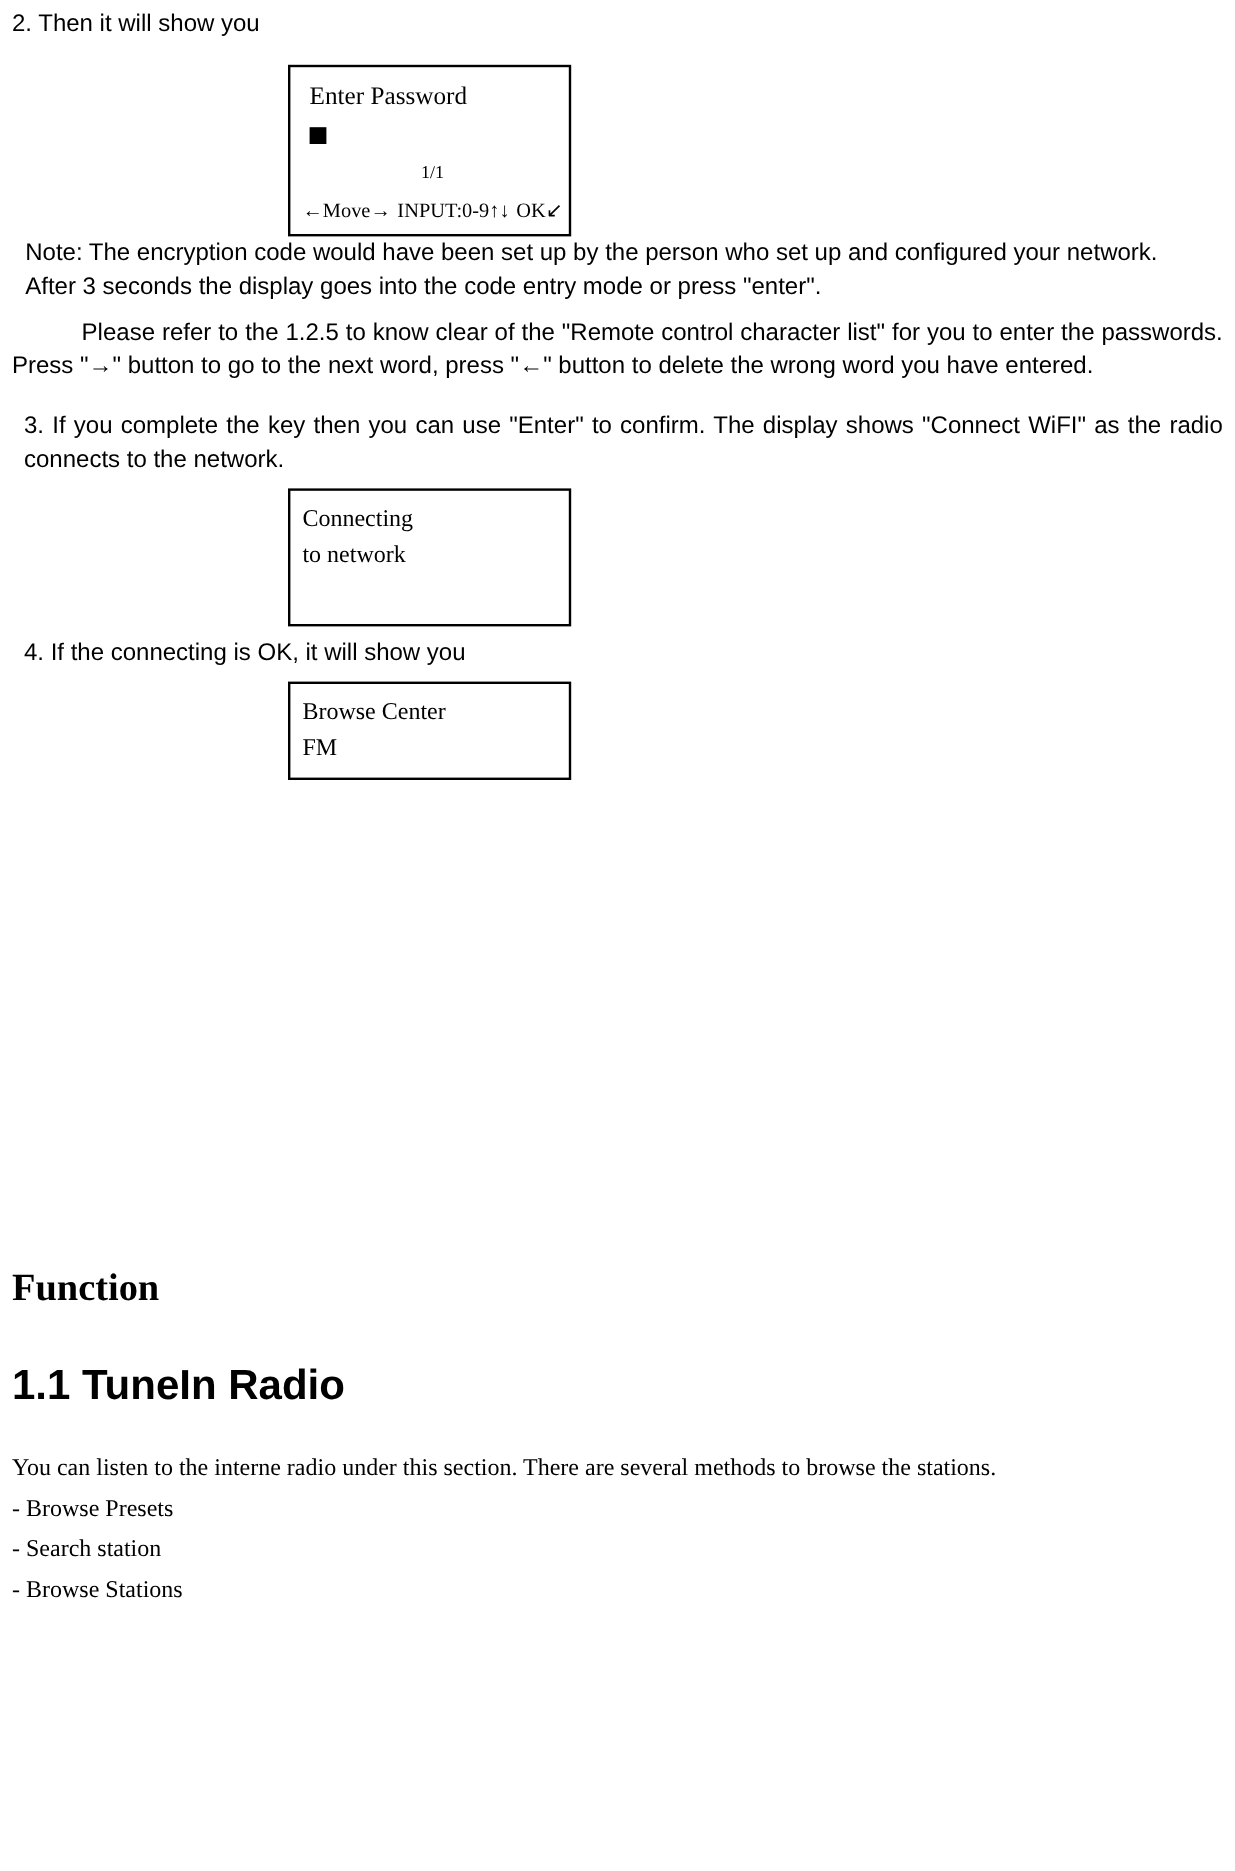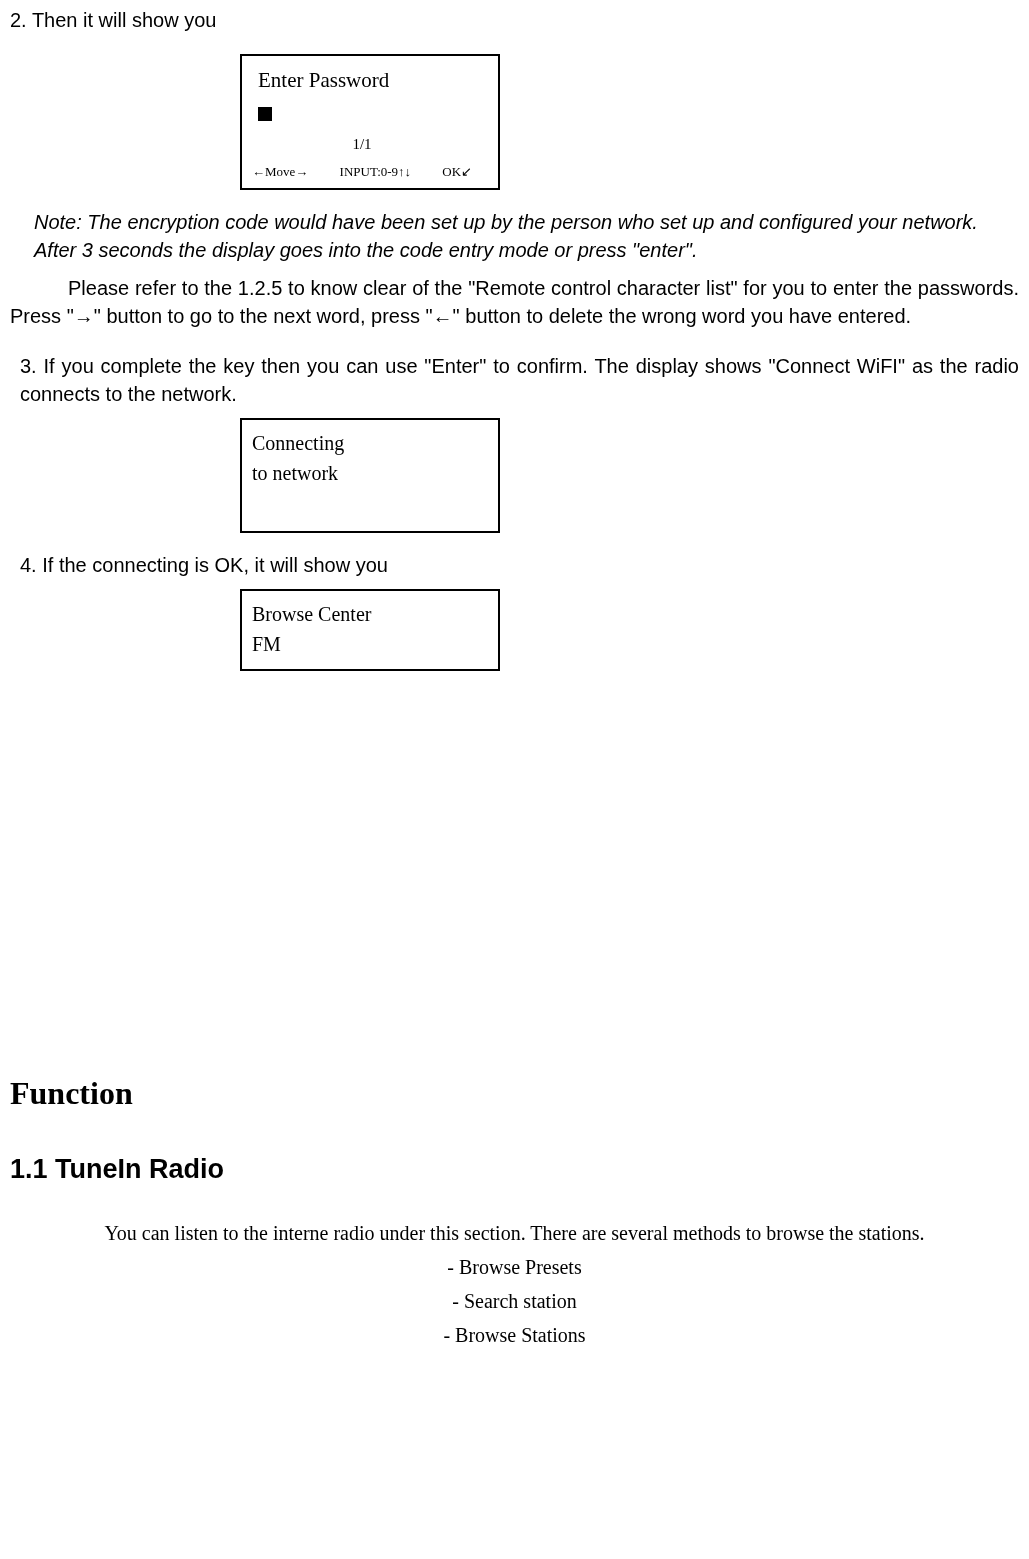--- a/index.html
+++ b/index.html
@@ -13,24 +13,23 @@
       color: #000;
     }
     .sans-text {
       font-family: Arial, Helvetica, sans-serif;
     }
     .step-intro {
       margin: 6px 0 20px 0;
     }
     .display-box {
       border: 2px solid #000;
-      width: 260px;
+      width: 236px;
       margin-left: 230px;
-      margin-bottom: 18px;
-      padding: 8px 26px 6px 10px;
+      padding: 8px 5px 6px 10px;
       font-family: "Times New Roman", Times, serif;
       font-size: 20px;
       line-height: 1.6;
       box-sizing: border-box;
     }
     .display-box.short-lines {
       line-height: 1.5;
       padding-bottom: 10px;
     }
     .pw-line1 {
@@ -46,31 +45,30 @@
       margin-top: 2px;
     }
     .pw-count {
       text-align: center;
       font-size: 15px;
       margin-top: 2px;
     }
     .pw-hints {
       display: flex;
       justify-content: space-between;
-      font-size: 13px;
+      font-size: 17px;
       margin-top: 6px;
       font-family: "Times New Roman", Times, serif;
     }
     .pw-hints span {
       white-space: nowrap;
     }
     .note-block {
-      margin-left: 24px;
+      margin-left: 11px;
       margin-bottom: 10px;
-      font-style: italic;
     }
     .indented-para {
       text-align: justify;
       margin-bottom: 8px;
     }
     .indented-para .first-indent {
       display: inline-block;
       width: 58px;
     }
     .para-3 {
@@ -87,30 +85,29 @@
     h1.function-heading {
       font-family: "Times New Roman", Times, serif;
       font-weight: bold;
       font-size: 32px;
       margin-top: 400px;
       margin-bottom: 35px;
     }
     h2.sub-heading {
       font-family: Arial, Helvetica, sans-serif;
       font-weight: bold;
-      font-size: 27px;
+      font-size: 35px;
       margin-bottom: 30px;
     }
     .bottom-serif {
       font-family: "Times New Roman", Times, serif;
       font-size: 20px;
     }
     .bottom-serif > div {
       margin-bottom: 6px;
-      text-align: center;
     }
   </style>
 </head>
 <body>
 
 <div class="step-intro sans-text">2. Then it will show you</div>
 
 <div class="display-box">
   <div class="pw-line1">Enter Password</div>
   <div><span class="cursor-block"></span></div>

